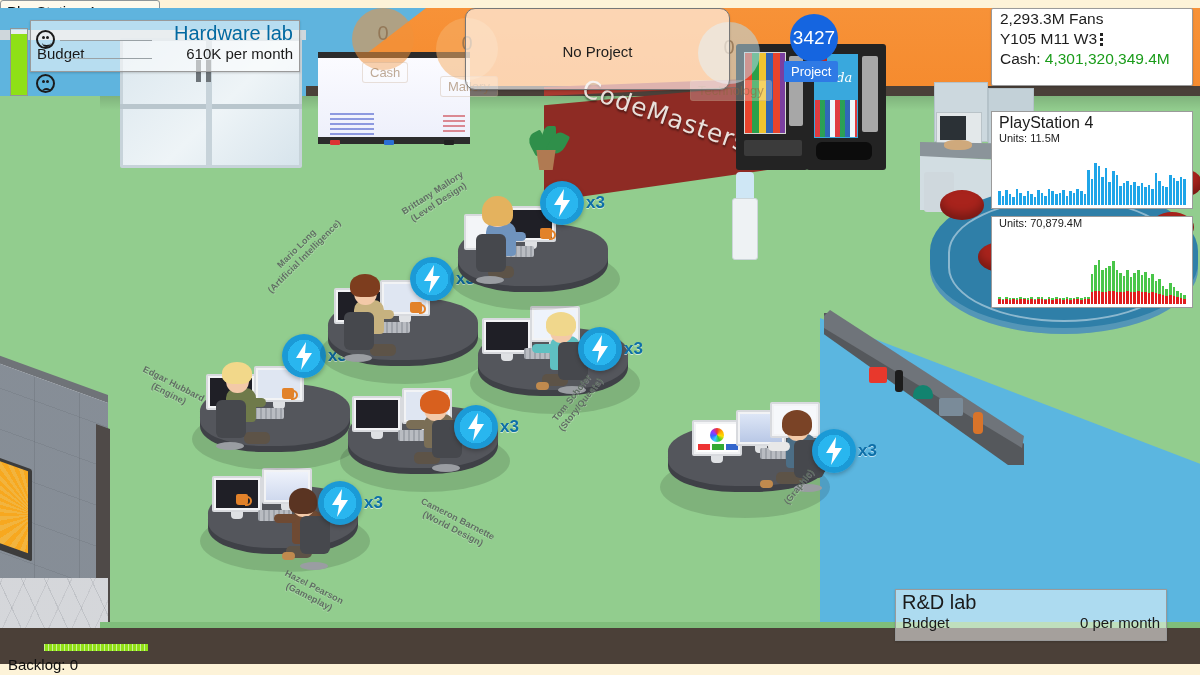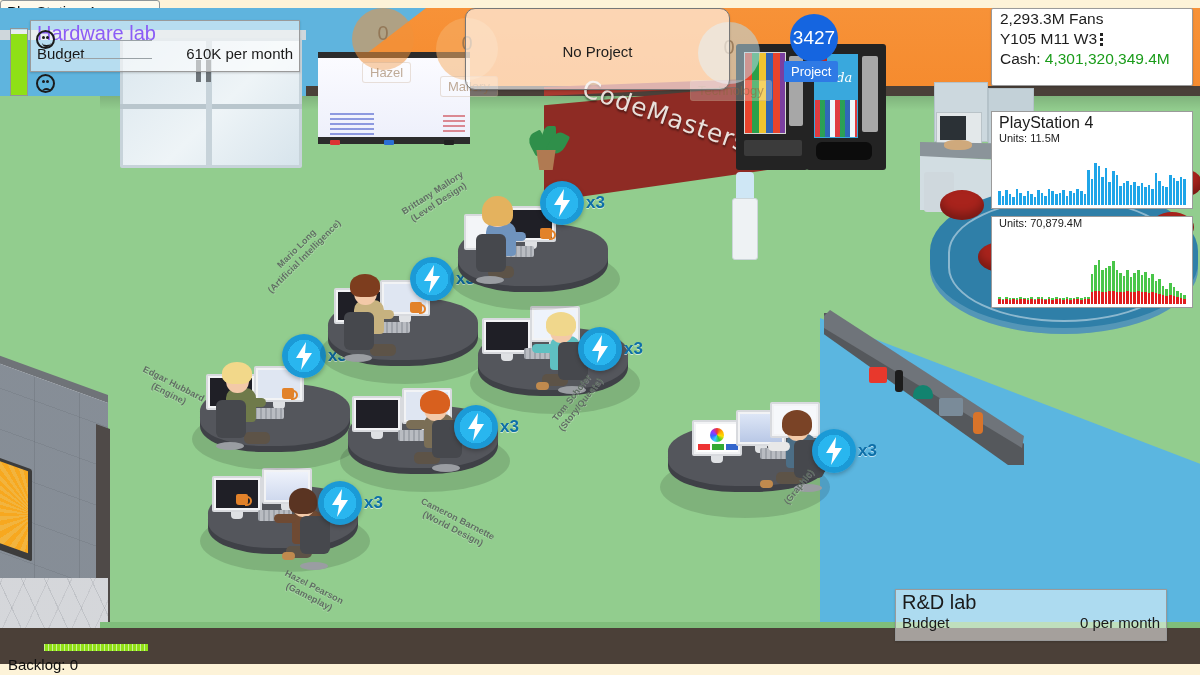--- a/index.html
+++ b/index.html
@@ -190,21 +190,21 @@
   .boost-x { position: absolute; left: 46px; top: 12px; color: #0e6fa8; font-size: 17px; font-weight: bold;
      text-shadow: 0 1px 0 rgba(255,255,255,.6); }
 
   
   .panel {
     position: absolute; background: #ffffff; border: 1px solid #9a9a9a;
     box-shadow: 0 1px 2px rgba(0,0,0,.18);
   }
 
   #hw-lab { left: 30px; top: 20px; width: 270px; height: 52px; background: rgba(255,255,255,.55); }
-  #hw-lab .title { font-size: 20px; color: #8b5cf6; padding: 1px 6px 0; }
+  #hw-lab .title { font-size: 20px; color: #0369a1; padding: 1px 6px 0; text-align: right; }
   #hw-lab .row { display: flex; justify-content: space-between; font-size: 15px; padding: 0 6px; color: #1a1a1a; }
 
   #rd-lab { left: 895px; top: 589px; width: 272px; height: 52px; background: rgba(255,255,255,.5); }
   #rd-lab .title { font-size: 20px; color: #1a1a1a; padding: 1px 6px 0; }
   #rd-lab .row { display: flex; justify-content: space-between; font-size: 15px; padding: 0 6px; color: #1a1a1a; }
 
   #support-panel { left: 36px; top: 86px; width: 160px; height: 118px;
       background: rgba(255,255,255,.55); border: 1px solid #8f9699; border-radius: 3px; }
   #support-panel .sp-title { font-size: 15px; color: #111; padding: 2px 6px 0; }
   #sp-bar-bg { position: absolute; left: 10px; top: 28px; width: 18px; height: 68px;
@@ -594,21 +594,21 @@
       <div>(Graphic)</div>
     </div>
   </div>
 
   <div class="layer" id="floor-green-strip"></div>
   <div class="layer" id="floor-bottom-edge"></div>
   <div class="layer" id="bottom-cream"></div>
 
   <div class="bubble" style="left:352px;top:8px;width:62px;height:62px;background:#f0923a;"></div>
   <div class="bubble-num" style="left:352px;top:22px;width:62px;">0</div>
-  <div class="bubble-tag" style="left:362px;top:62px;">Hazel</div>
+  <div class="bubble-tag" style="left:362px;top:62px;">Cash</div>
 
   <div class="bubble" style="left:436px;top:18px;width:62px;height:62px;background:#f5b06a;"></div>
   <div class="bubble-num" style="left:436px;top:32px;width:62px;">0</div>
   <div class="bubble-tag" style="left:440px;top:76px;">Mallory</div>
 
   <div class="bubble" style="left:698px;top:22px;width:62px;height:62px;background:#b8dbe8;"></div>
   <div class="bubble-num" style="left:698px;top:36px;width:62px;">0</div>
   <div class="bubble-tag" style="left:690px;top:80px;">Technology</div>
 
   <div class="panel" id="no-project">

